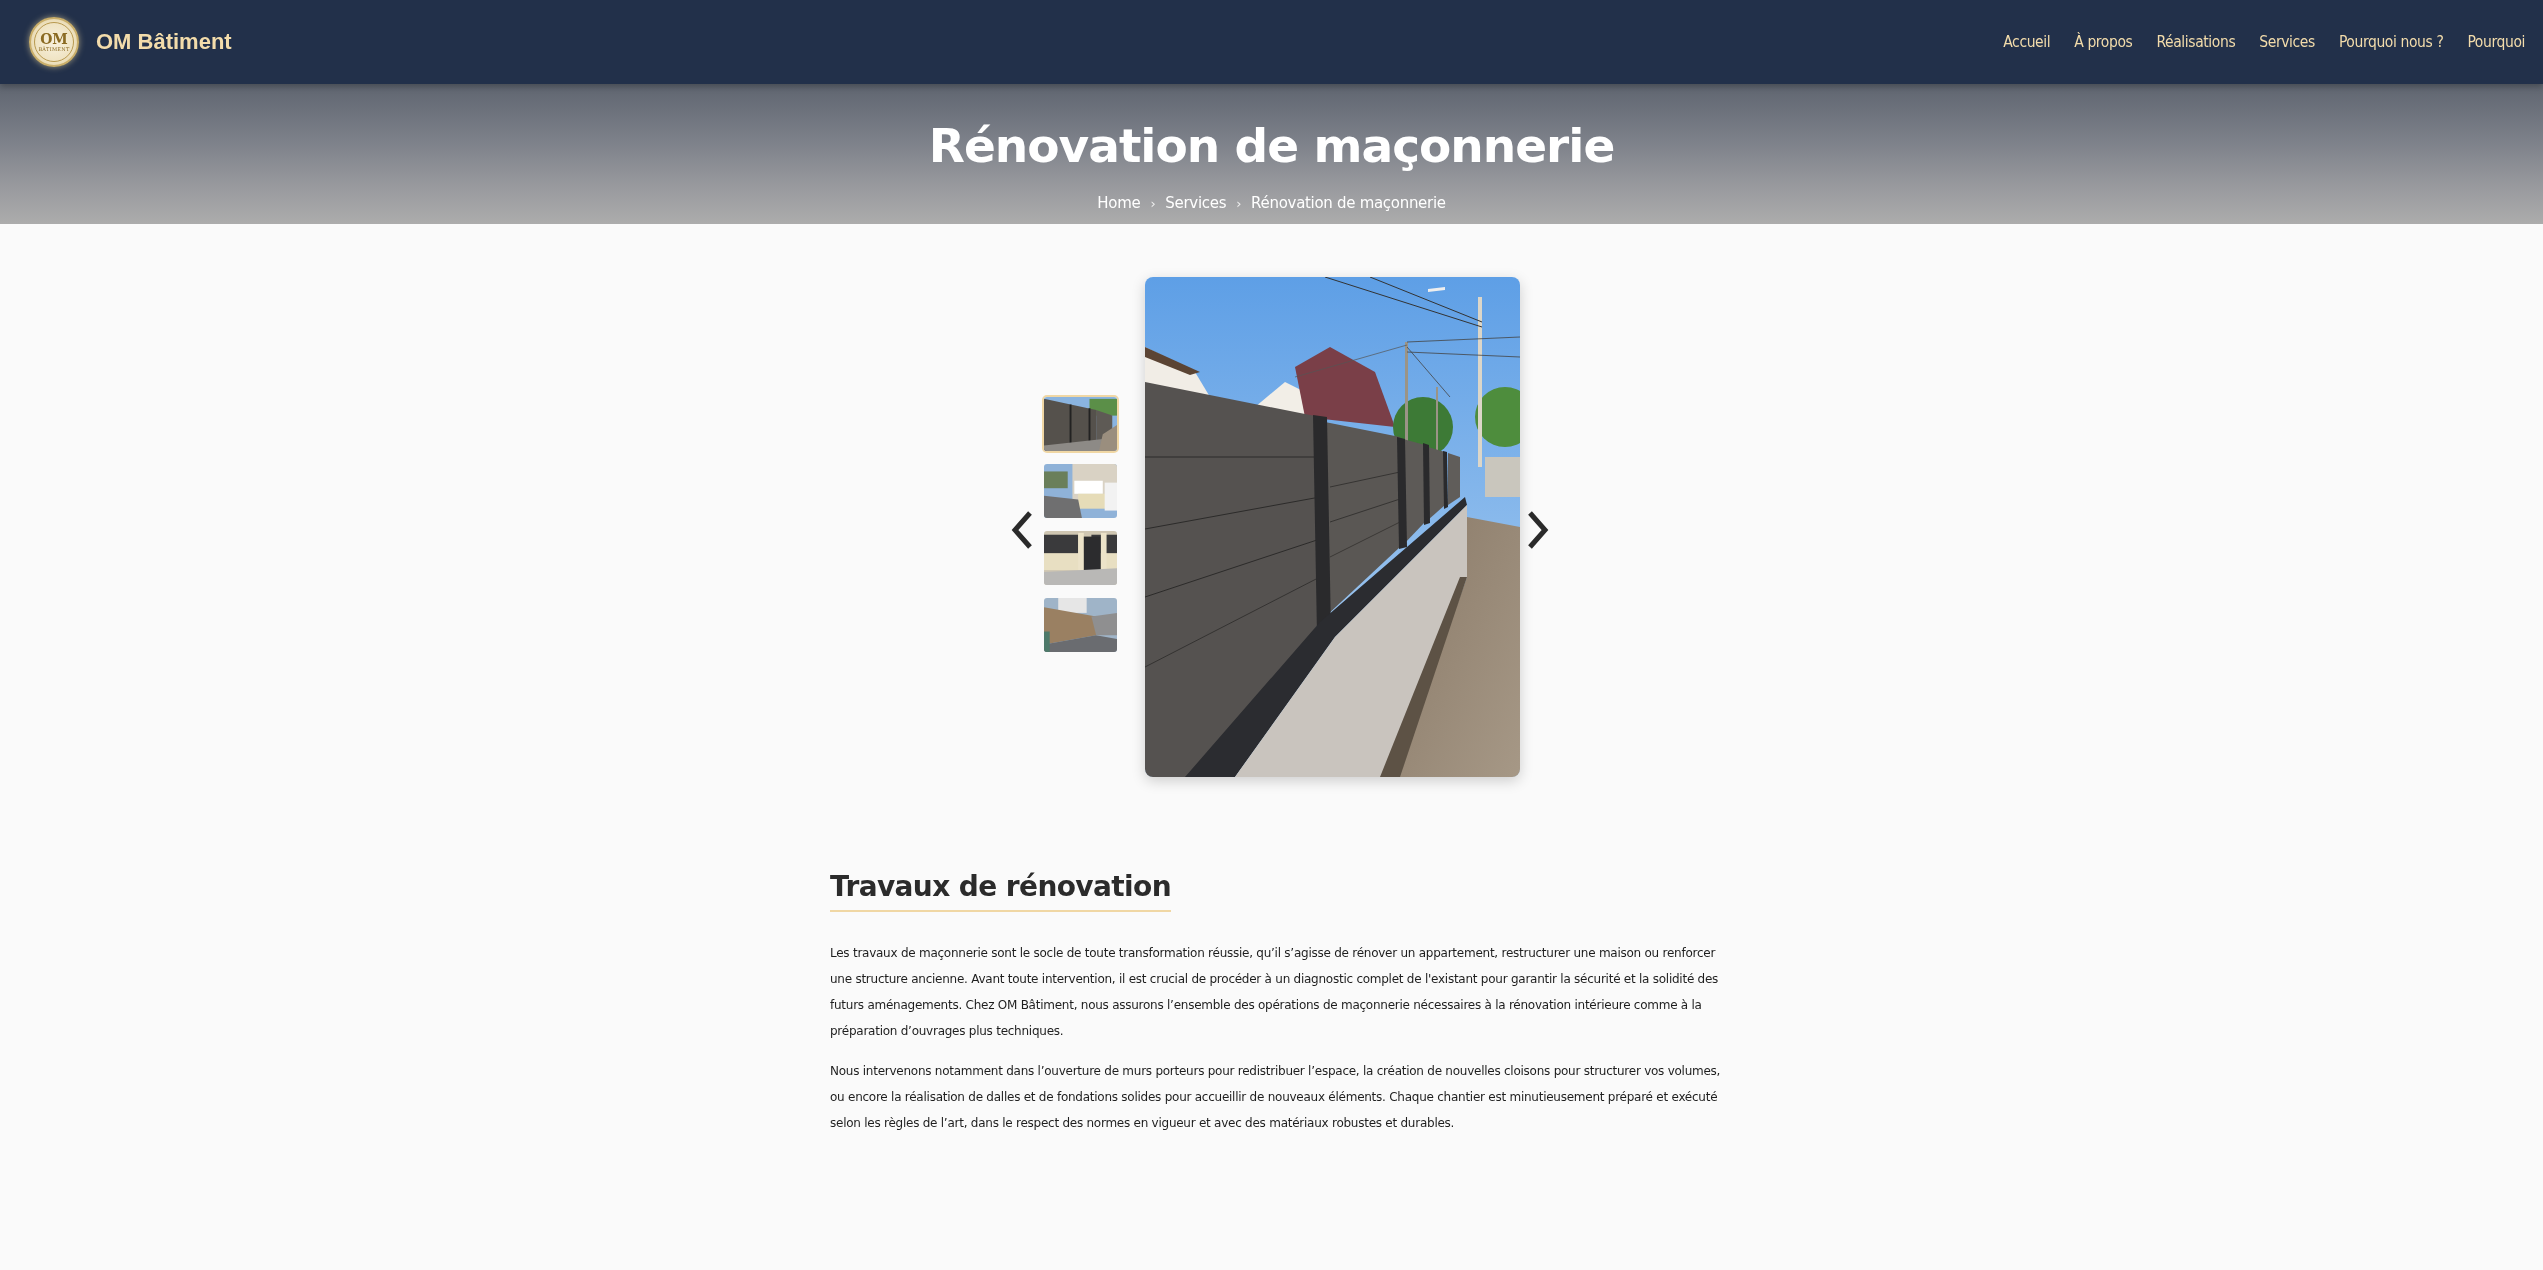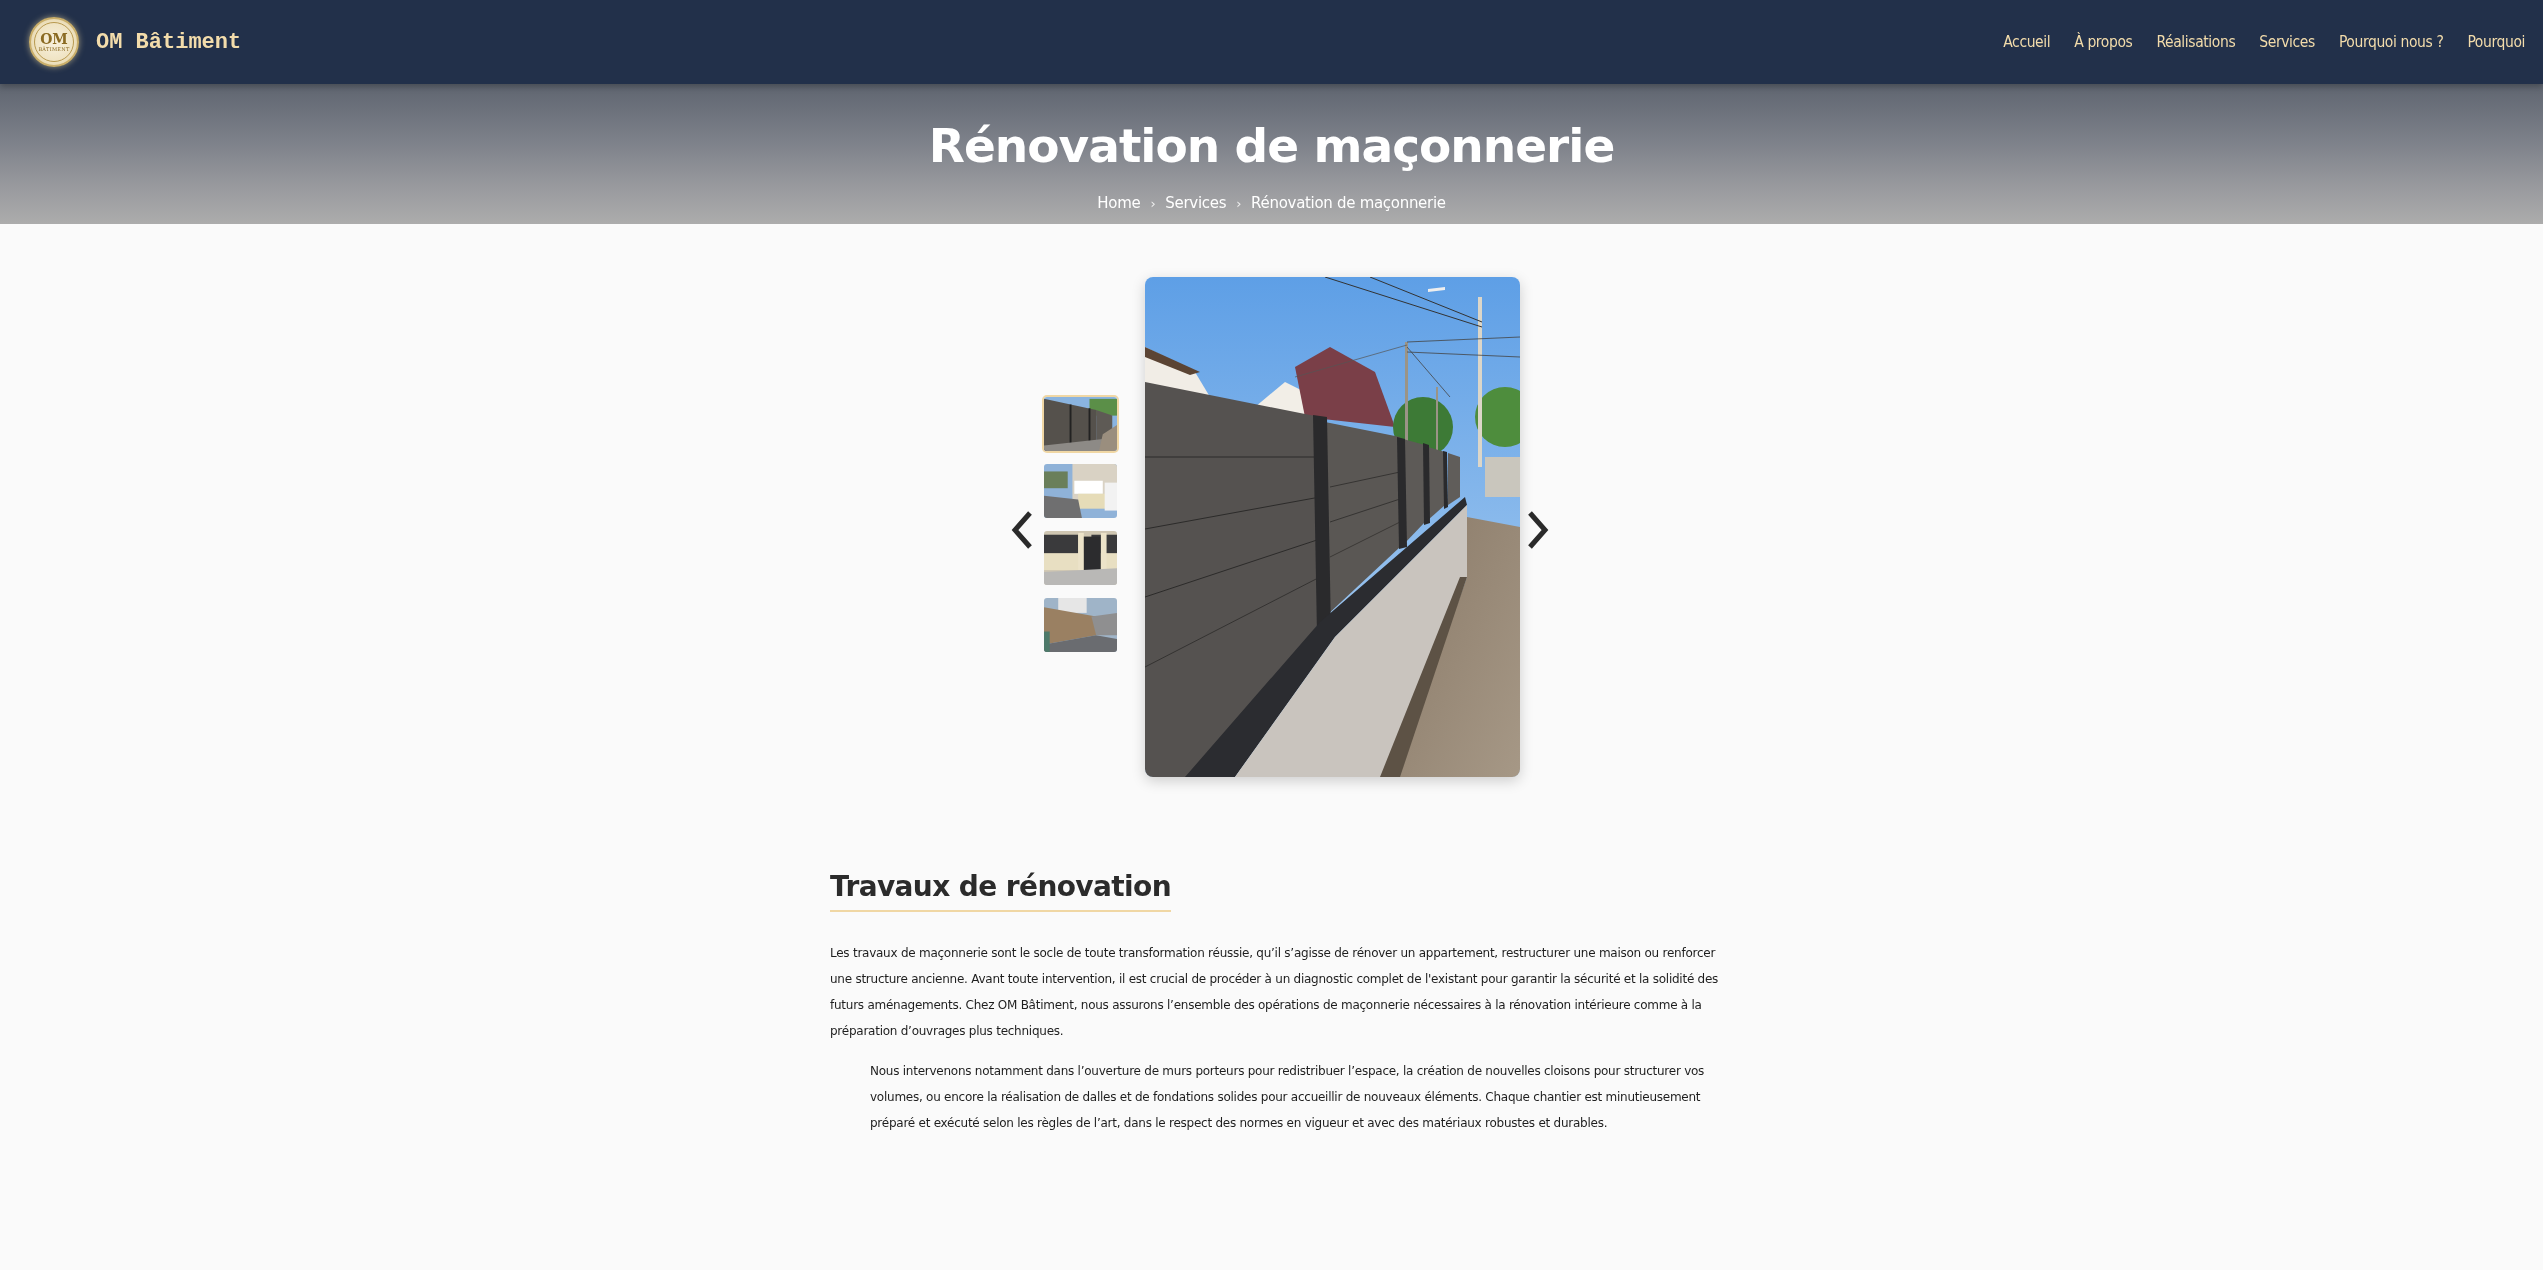--- a/index.html
+++ b/index.html
@@ -35,21 +35,21 @@
   }
   .logo-om {
     font-family: "DejaVu Serif", "Liberation Serif", serif;
     font-size: 14px; color: #8a6a22; line-height: 14px; font-weight: bold;
   }
   .logo-sub {
     font-family: "DejaVu Serif", "Liberation Serif", serif;
     font-size: 5px; color: #8a6a22; letter-spacing: 0.3px;
   }
   .brand-name {
-    font-family: Liberation Mono, monospace;
+    font-family: Liberation Sans, sans-serif;
     font-weight: bold; font-size: 22px; color: #f3dcab;
   }
   .nav-links { display: flex; align-items: center; gap: 24px; }
   .nav-link {
     color: #f3dcab; font-size: 15.5px; text-decoration: none; cursor: pointer;
     font-family: "DejaVu Sans Condensed", "DejaVu Sans", sans-serif;
     font-stretch: condensed;
     letter-spacing: -0.4px;
   }
 
@@ -114,21 +114,21 @@
     font-family: "DejaVu Sans", sans-serif;
     font-weight: bold; font-size: 28px; color: #2b2b2b;
     padding-bottom: 7px; border-bottom: 2px solid #f0d7a4;
     letter-spacing: -0.6px;
   }
   .para {
     font-size: 12px; line-height: 26px; color: #1e1e1e;
     letter-spacing: -0.25px;
   }
   .para-1 { margin-top: 28px; }
-  .para-2 { margin-top: 14px; margin-left: 40px; }
+  .para-2 { margin-top: 14px; }
   .title-2 { margin-top: 64px; }
 </style>
 </head>
 <body>
 
 <header class="navbar">
   <div class="brand">
     <div class="logo">
       <span class="logo-om">OM</span>
       <span class="logo-sub">BÂTIMENT</span>

